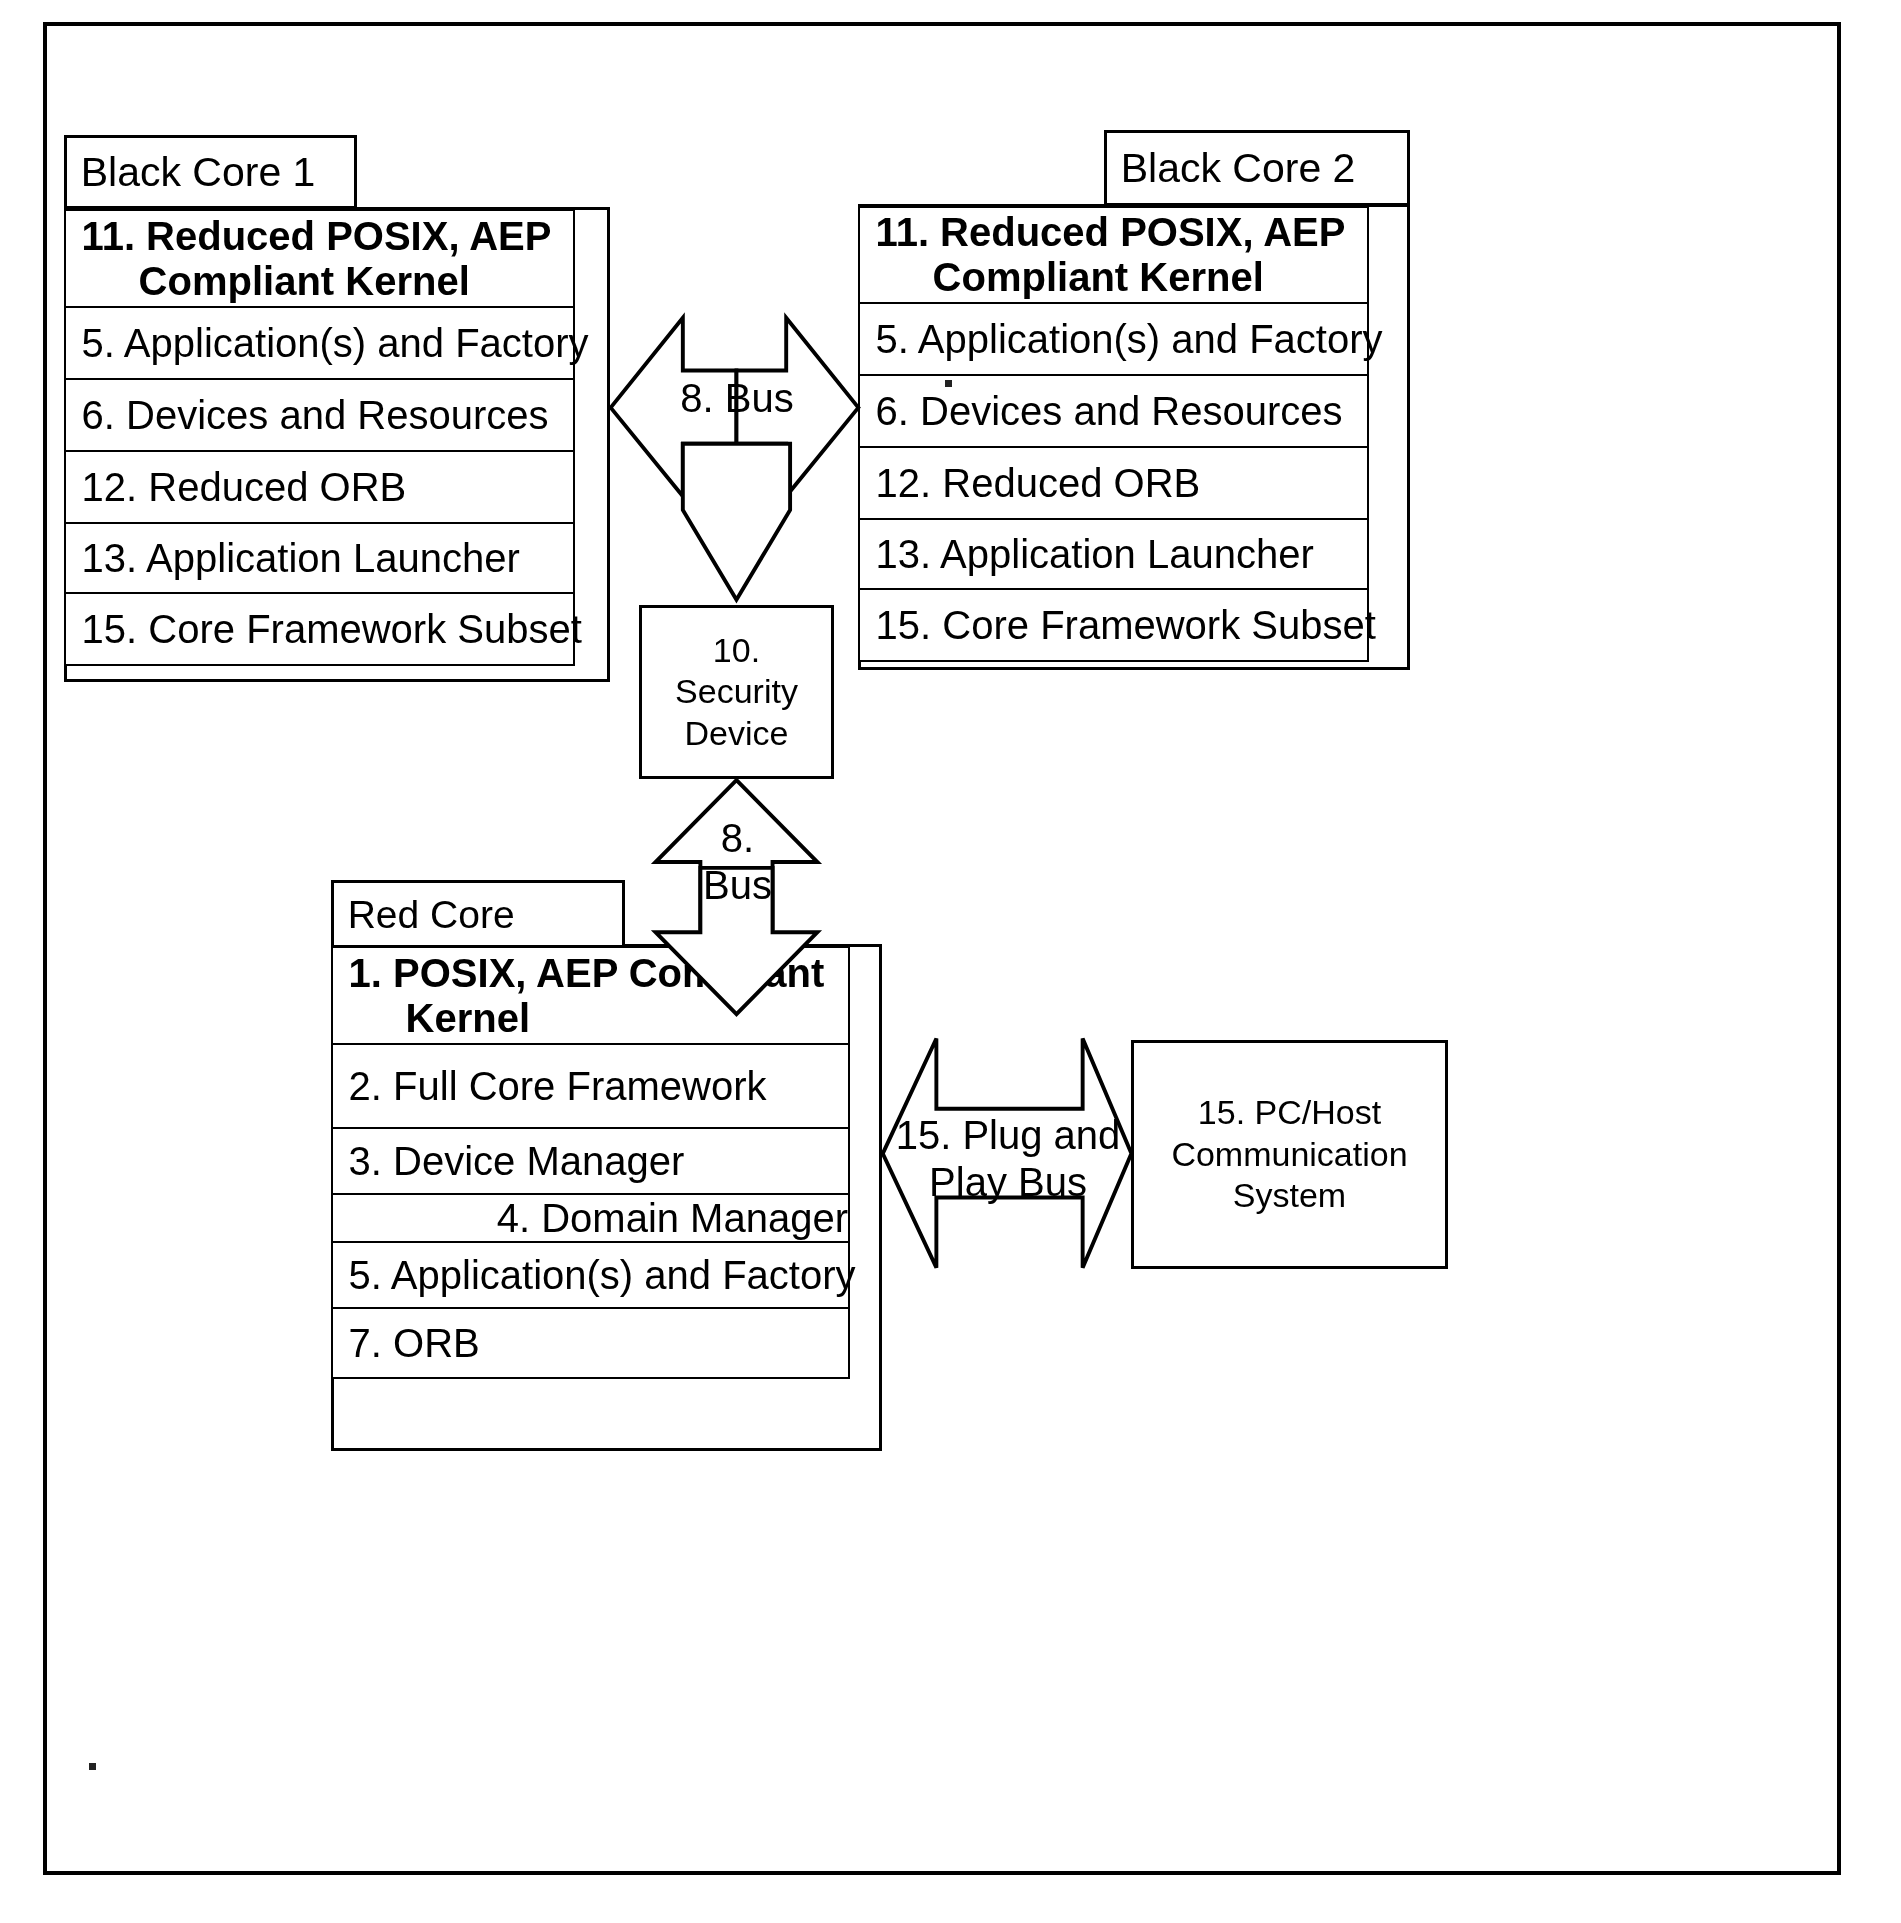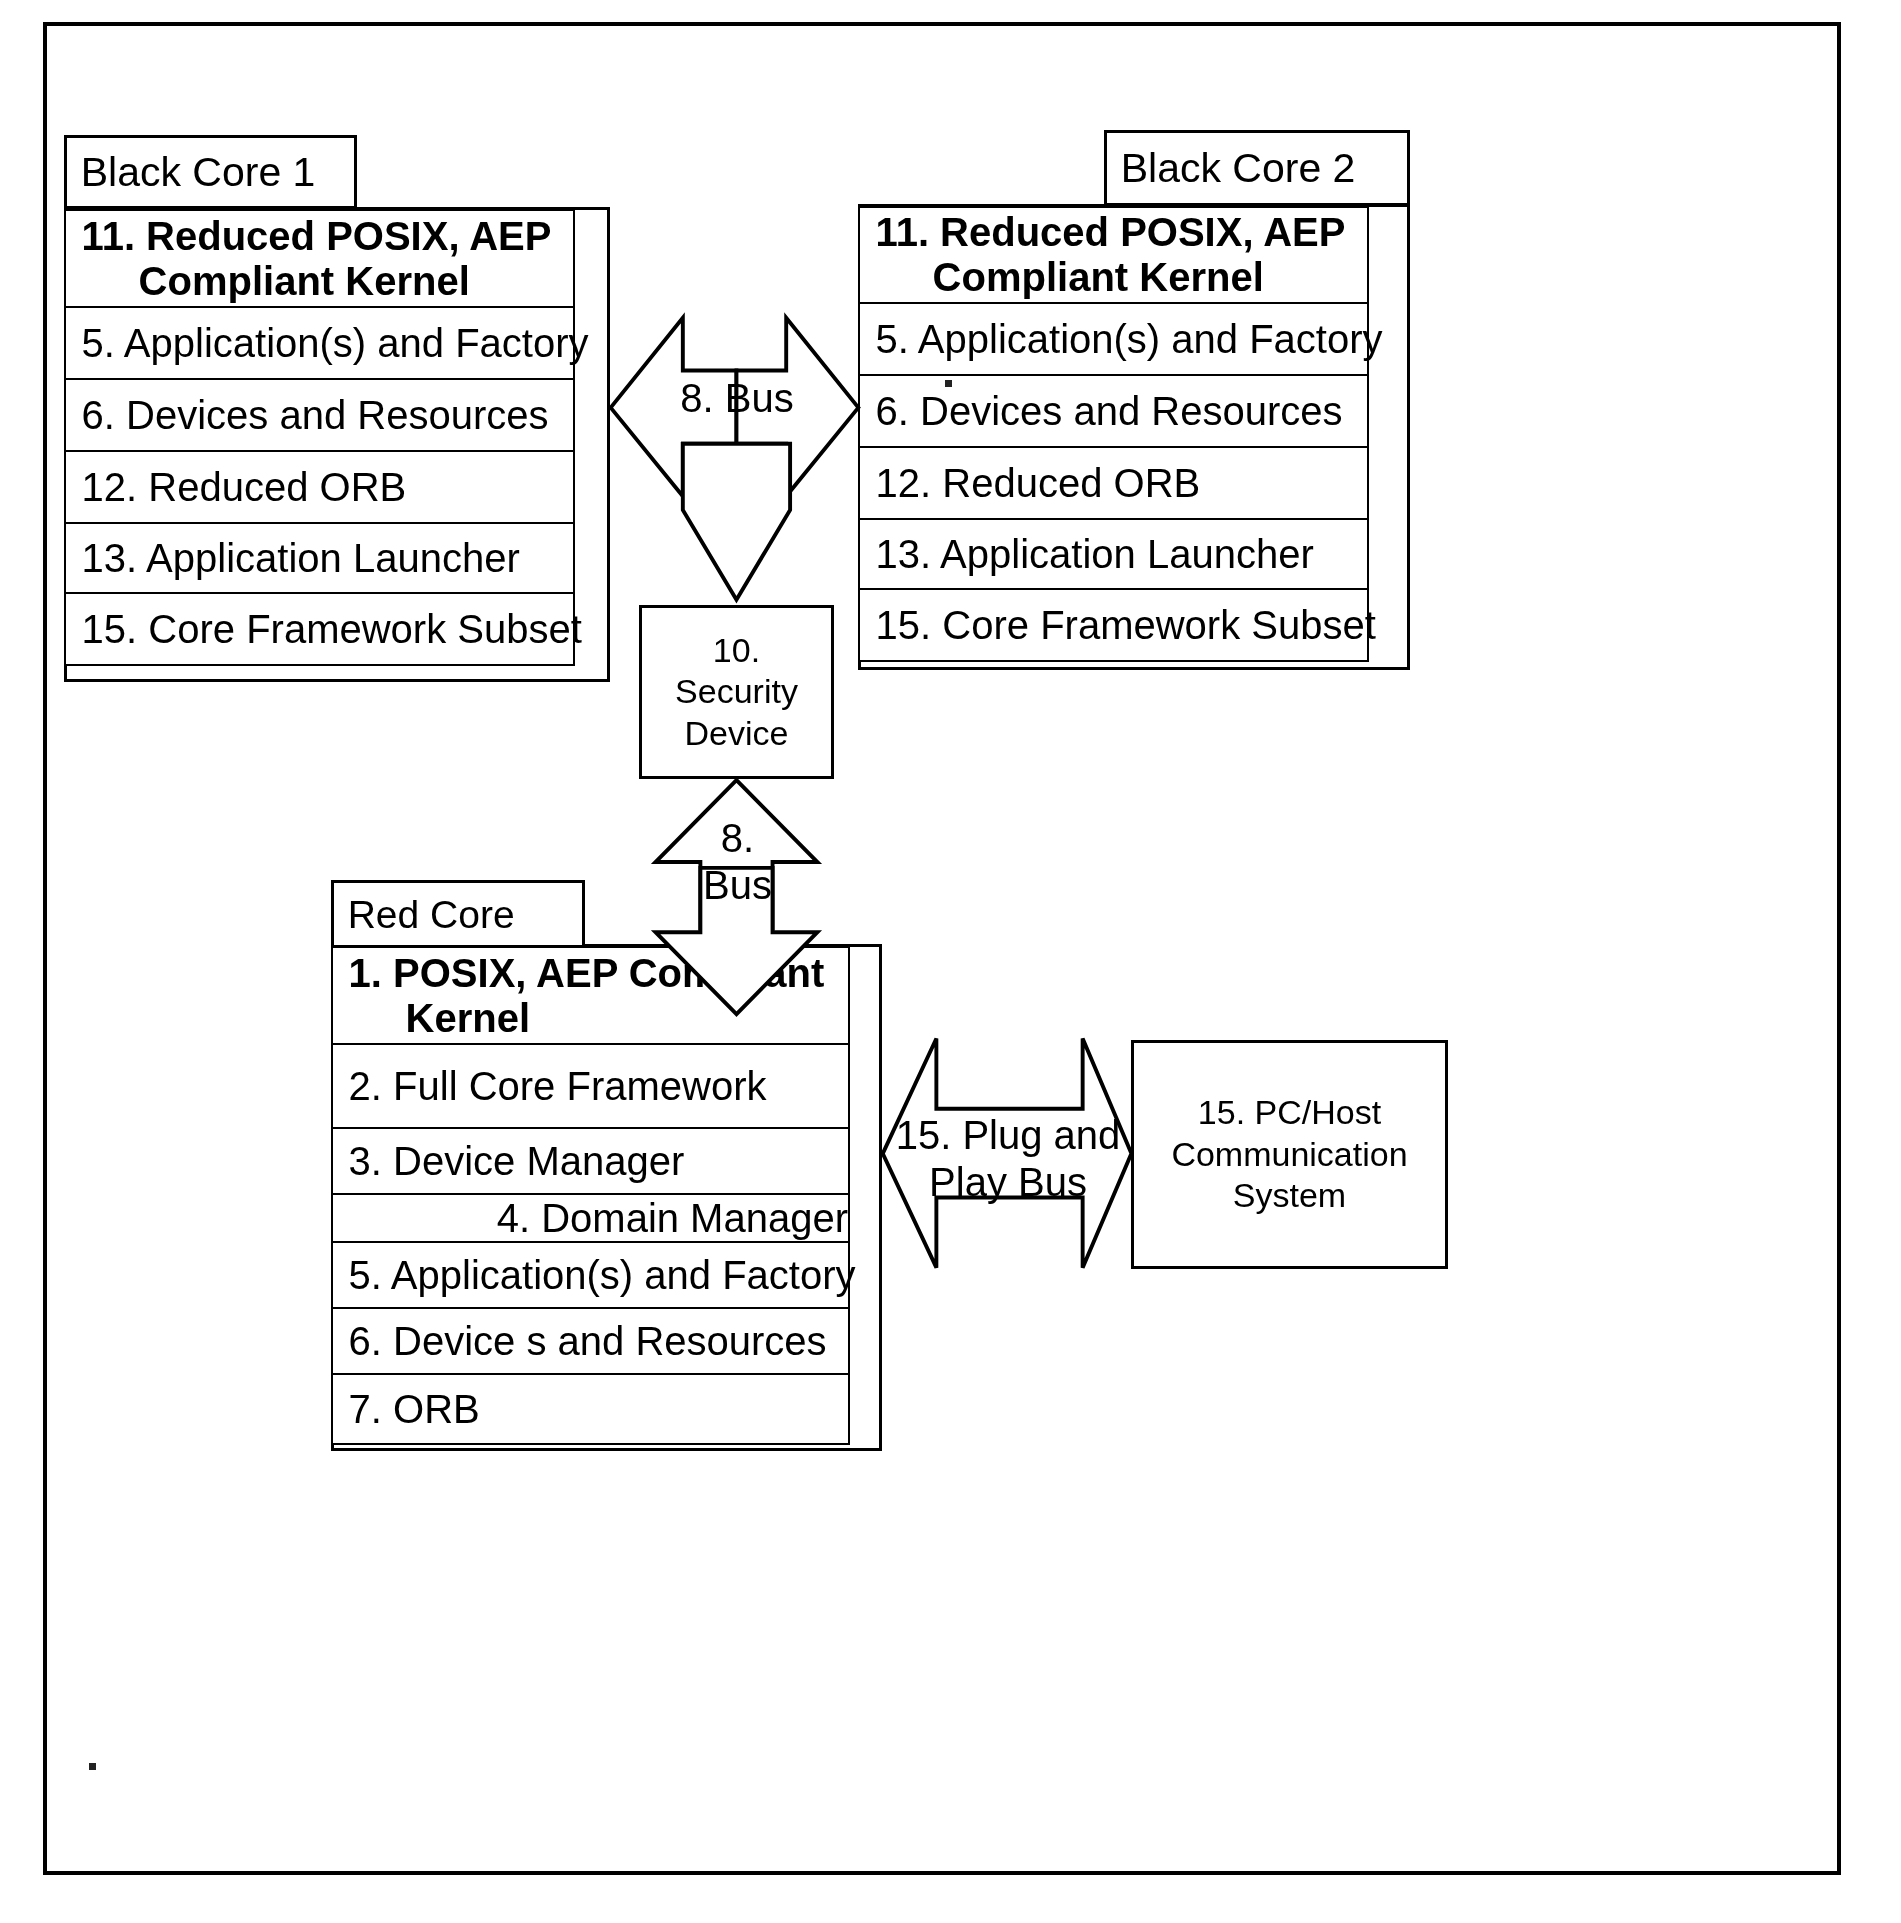--- a/index.html
+++ b/index.html
@@ -201,21 +201,21 @@
     </div>
   </div>
 
   <div class="plainbox" style="left:639px; top:605px; width:195px; height:174px;">
     <span style="white-space:pre-line;">10.
 Security
 Device</span>
   </div>
 
   <div class="pkg">
-    <div class="pkg-tab" style="left:331px; top:880px; width:254px; height:68px;">
+    <div class="pkg-tab" style="left:331px; top:880px; width:294px; height:68px;">
       <span style="font-size:39px;">Red Core</span>
     </div>
     <div class="pkg-body" style="left:331px; top:944px; width:551px; height:507px;"></div>
 
     <div class="pkg-rows" style="left:331px; top:946px; width:519px;">
       <div class="row two-line" style="height:99px;">
         <span class="lines">
           <span class="l1">1. POSIX, AEP Compliant</span>
           <span class="l2">Kernel</span>
         </span>
@@ -224,23 +224,20 @@
         <span>2. Full Core Framework</span>
       </div>
       <div class="row" style="height:66px;">
         <span>3. Device Manager</span>
       </div>
       <div class="row" style="height:48px;justify-content:flex-end;">
         <span>4. Domain Manager</span>
       </div>
       <div class="row" style="height:66px;">
         <span>5. Application(s) and Factory</span>
-      </div>
-      <div class="row" style="height:66px;">
-        <span>6. Device s and Resources</span>
       </div>
       <div class="row" style="height:70px;">
         <span>7. ORB</span>
       </div>
     </div>
   </div>
 
   <div class="plainbox" style="left:1131px; top:1040px; width:317px; height:229px;">
     <span style="white-space:pre-line;">15. PC/Host
 Communication

